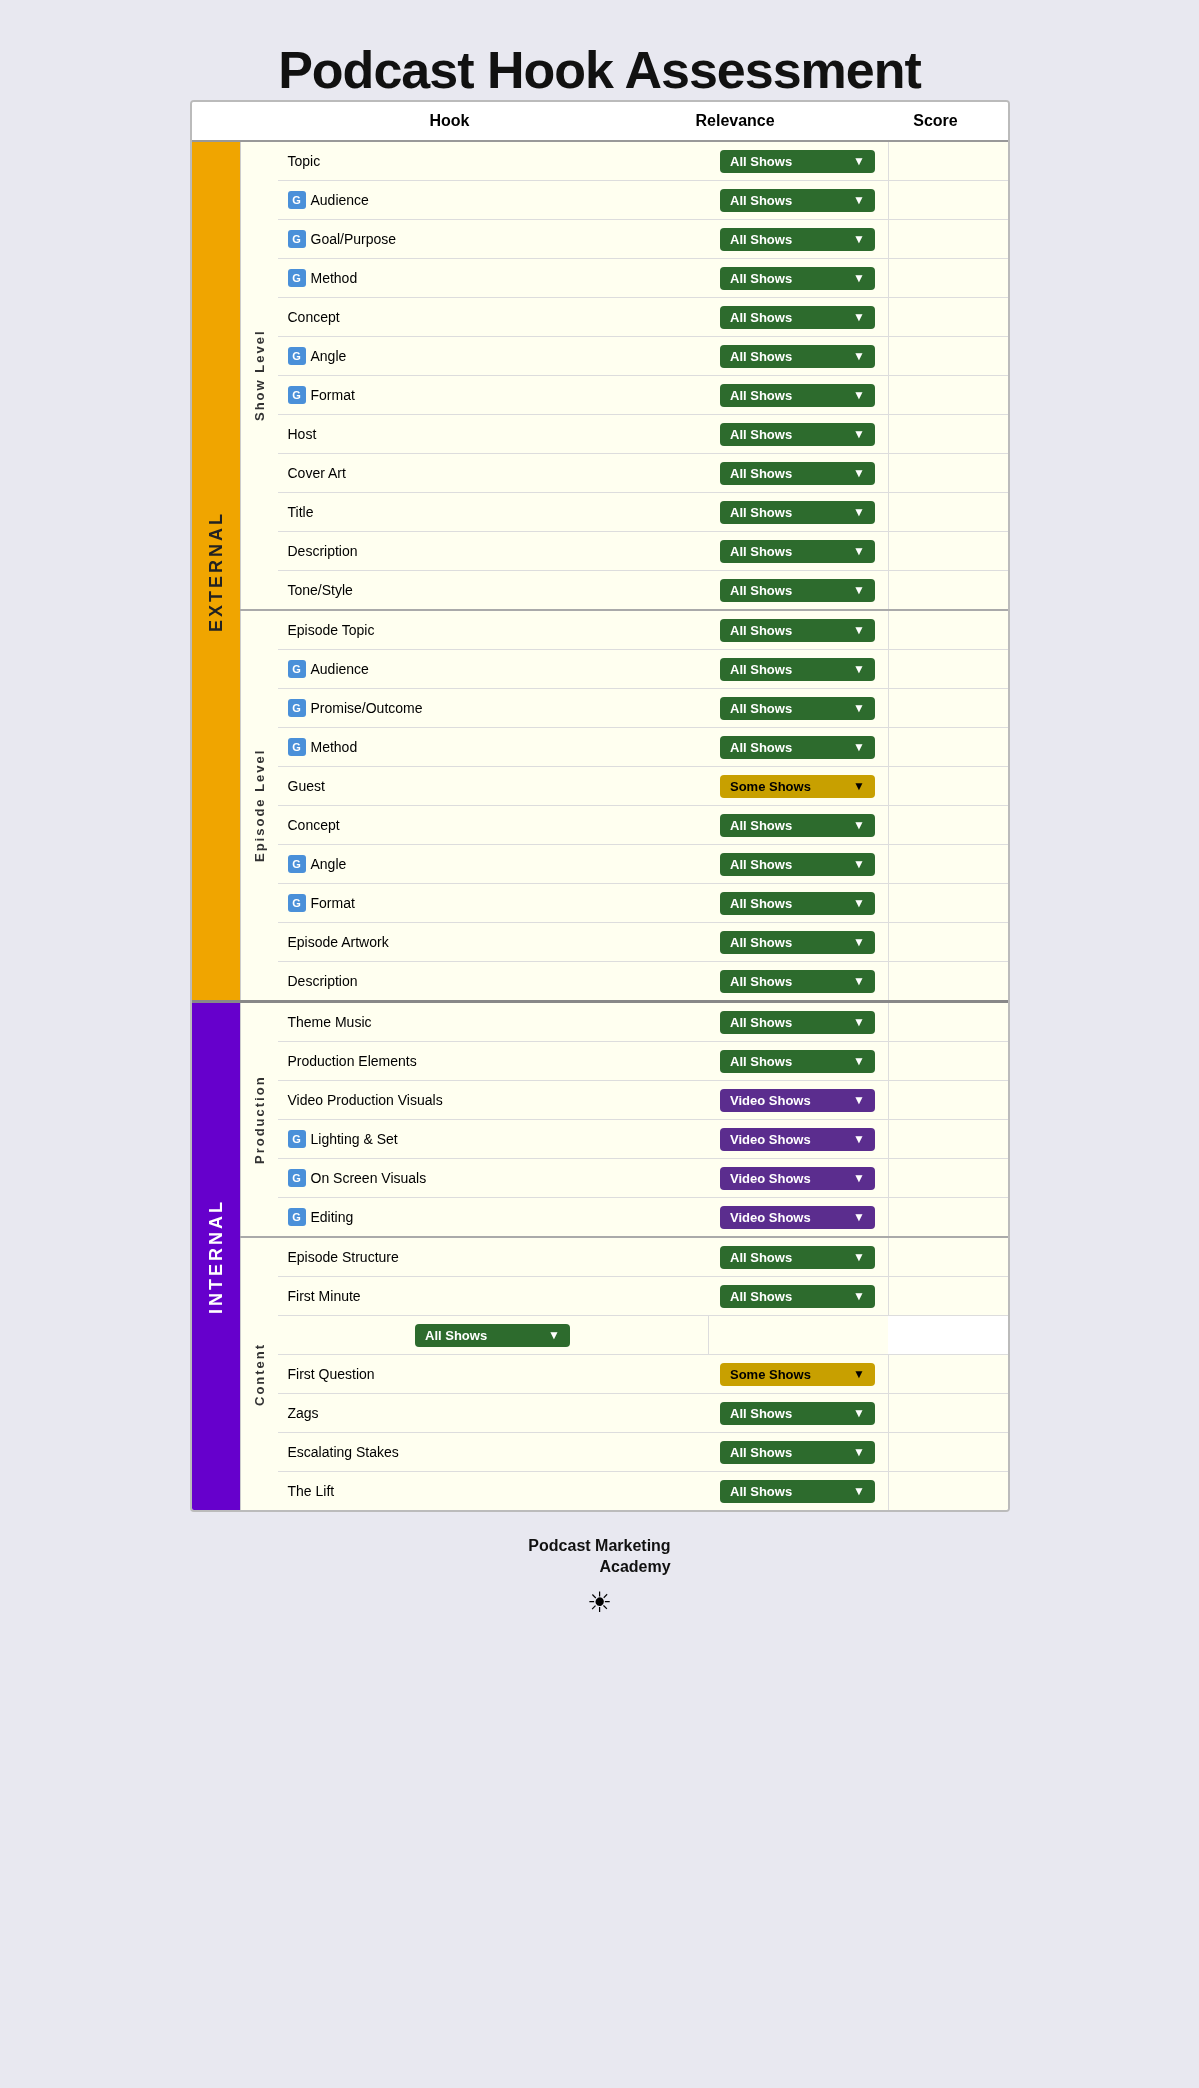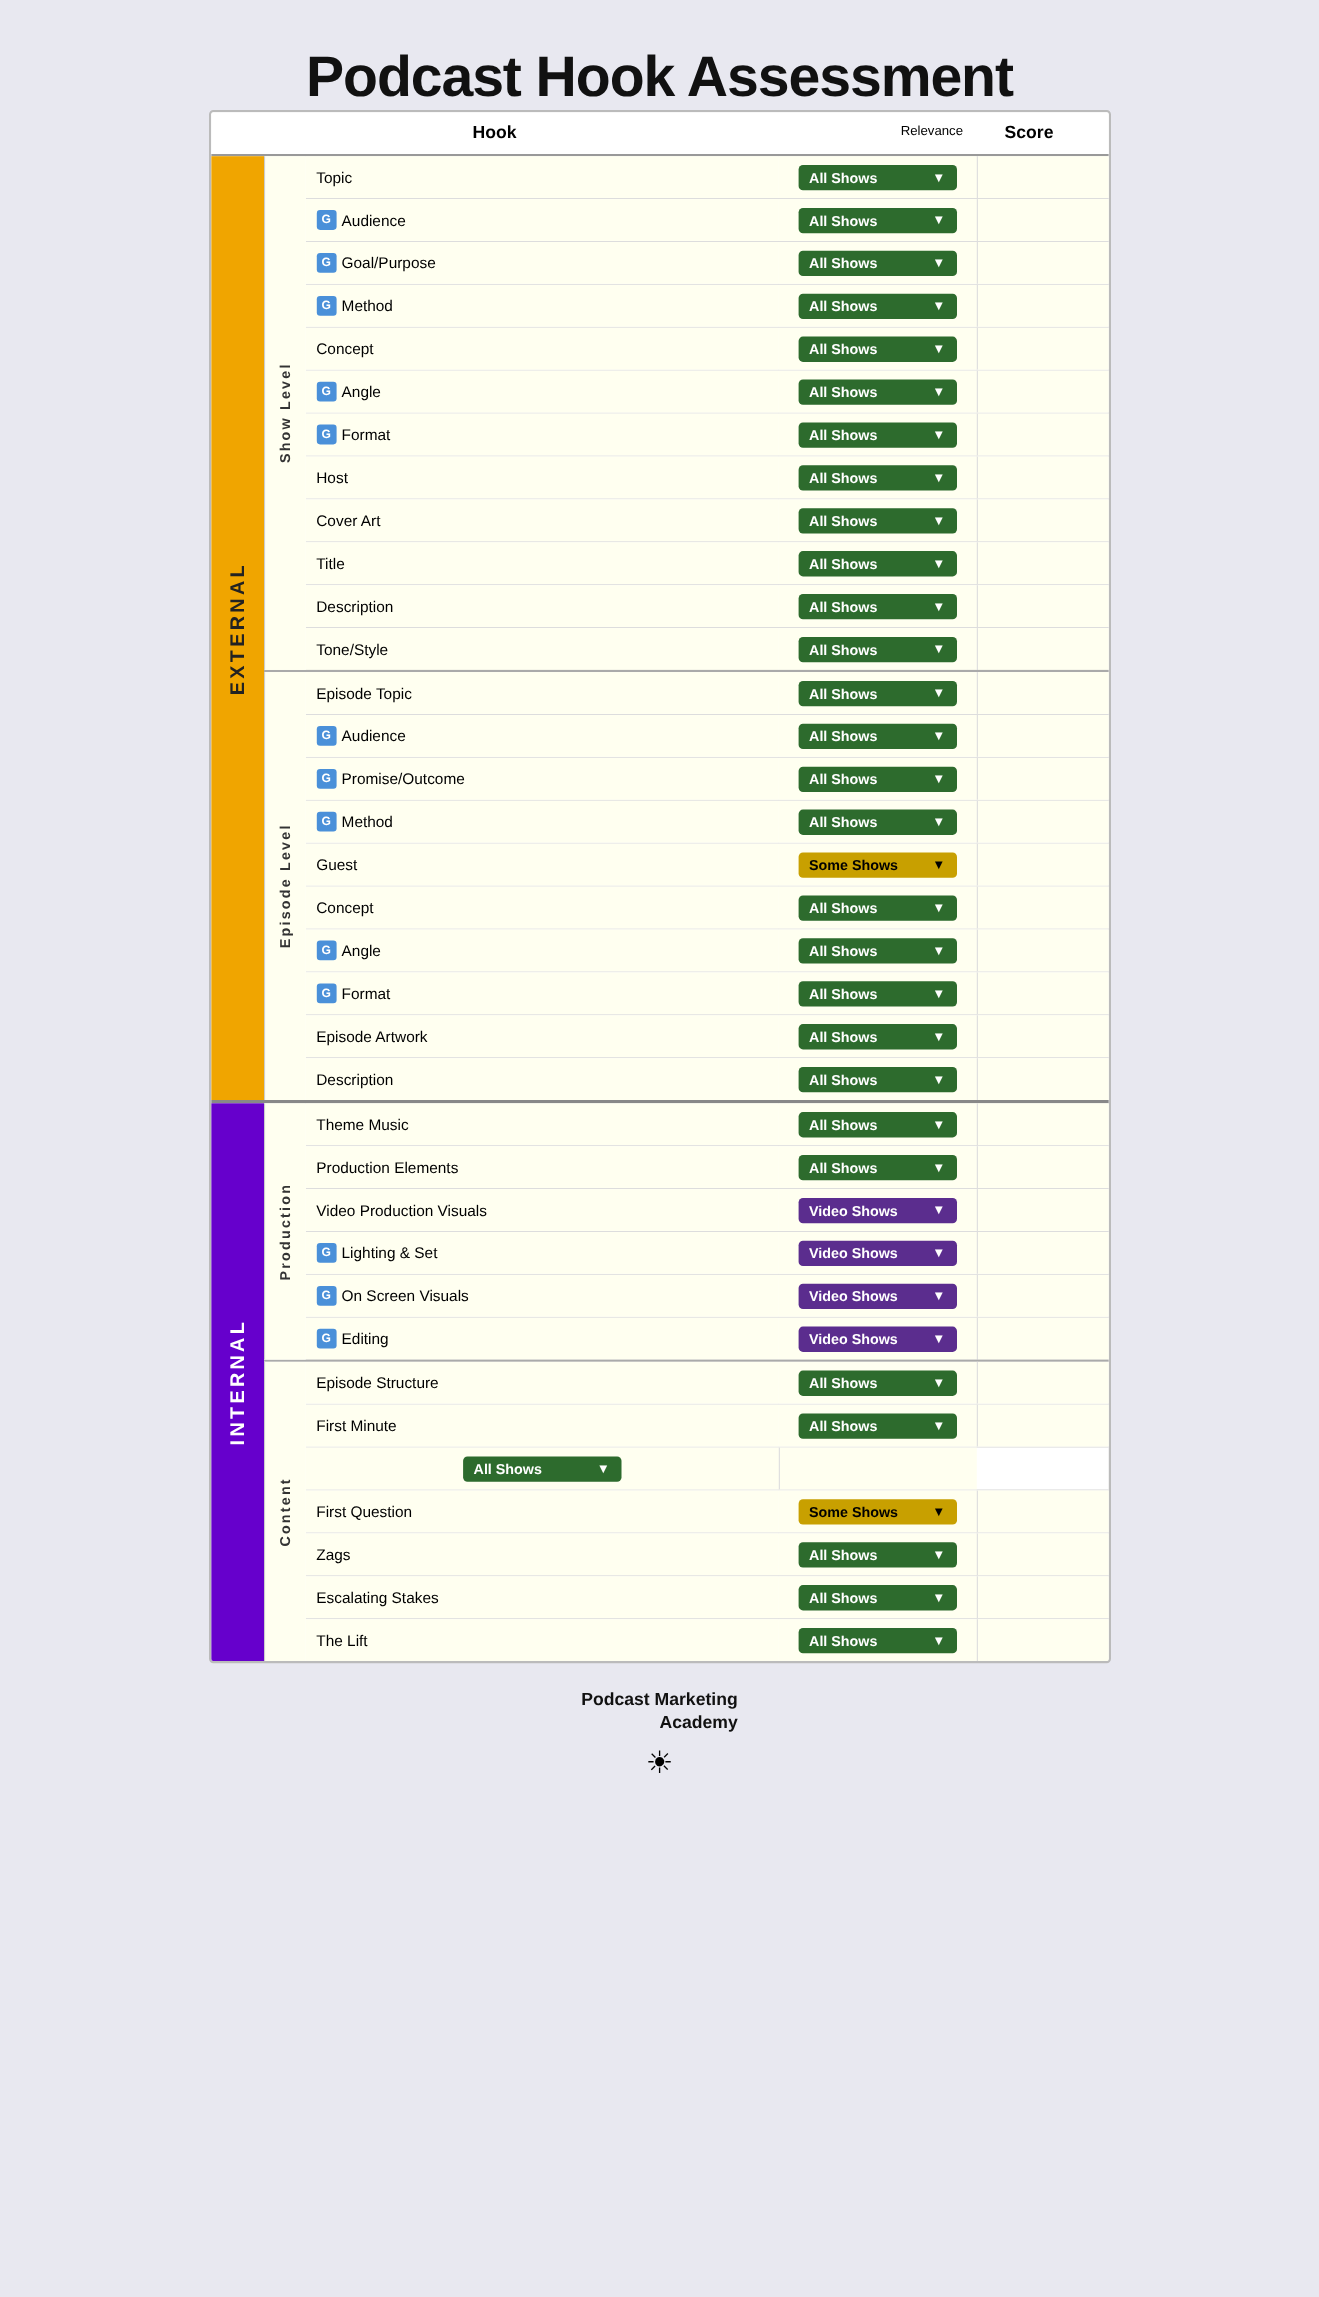--- a/index.html
+++ b/index.html
@@ -34,23 +34,23 @@
       border-bottom: 2px solid #999;
       padding: 10px 12px;
     }
     .table-header .col-hook {
       grid-column: 1 / 4;
       text-align: center;
       font-weight: 700;
       font-size: 16px;
     }
     .table-header .col-relevance {
-      text-align: right;
-      font-weight: 400;
-      font-size: 12px;
+      text-align: left;
+      font-weight: 700;
+      font-size: 16px;
     }
     .table-header .col-score {
       text-align: center;
       font-weight: 700;
       font-size: 16px;
     }
     .table-body {
       display: flex;
       flex-direction: column;
     }
@@ -153,21 +153,21 @@
     }
     .dropdown {
       display: flex;
       align-items: center;
       justify-content: space-between;
       border-radius: 4px;
       padding: 4px 10px;
       font-size: 13px;
       font-weight: 600;
       color: white;
-      width: 144px;
+      width: 155px;
       cursor: pointer;
       gap: 12px;
     }
     .dropdown.all-shows { background: #2d6b2d; }
     .dropdown.some-shows { background: #c8a000; color: #000000; }
     .dropdown.video-shows { background: #5b2d8e; }
     .dropdown-arrow {
       font-size: 12px;
       margin-left: 6px;
     }

